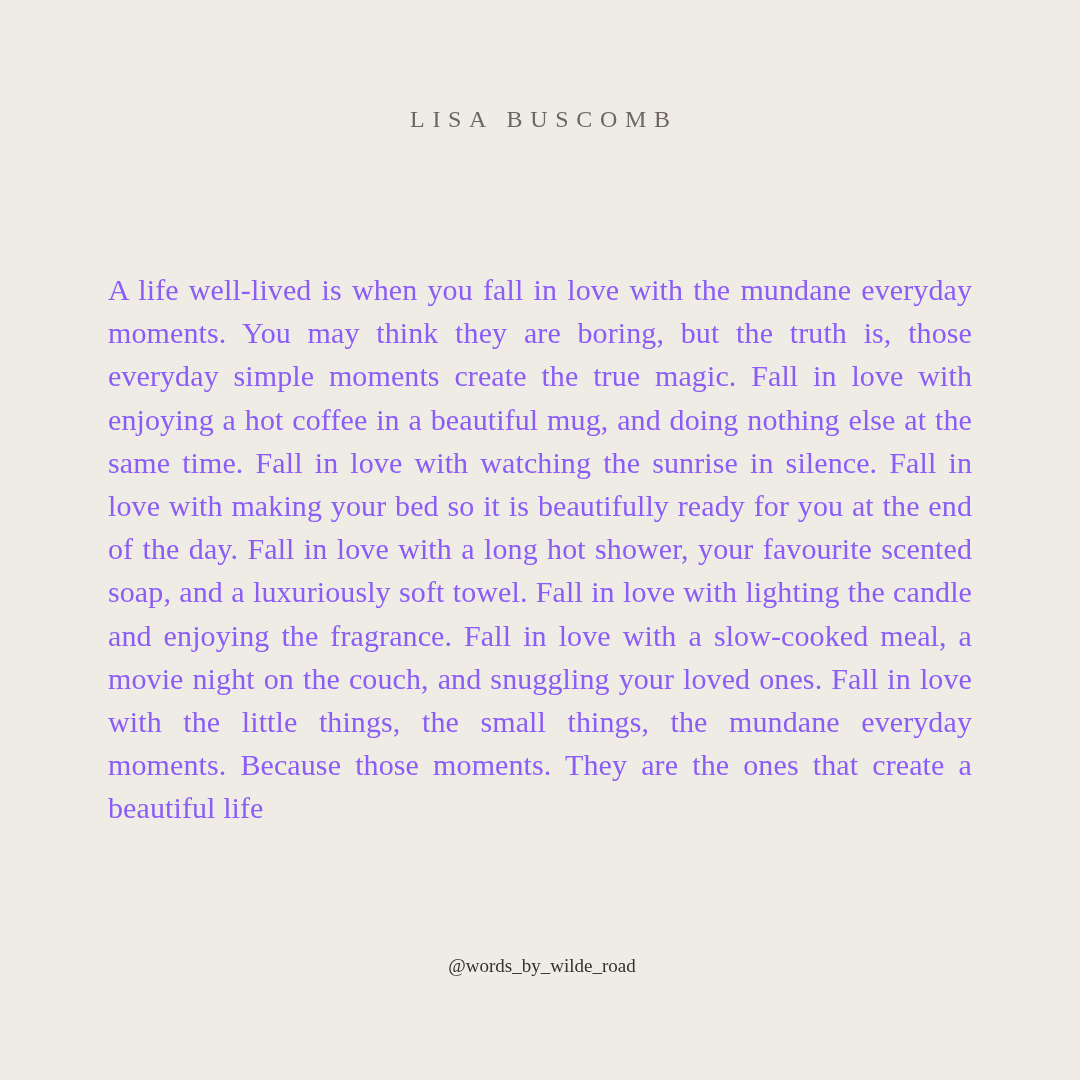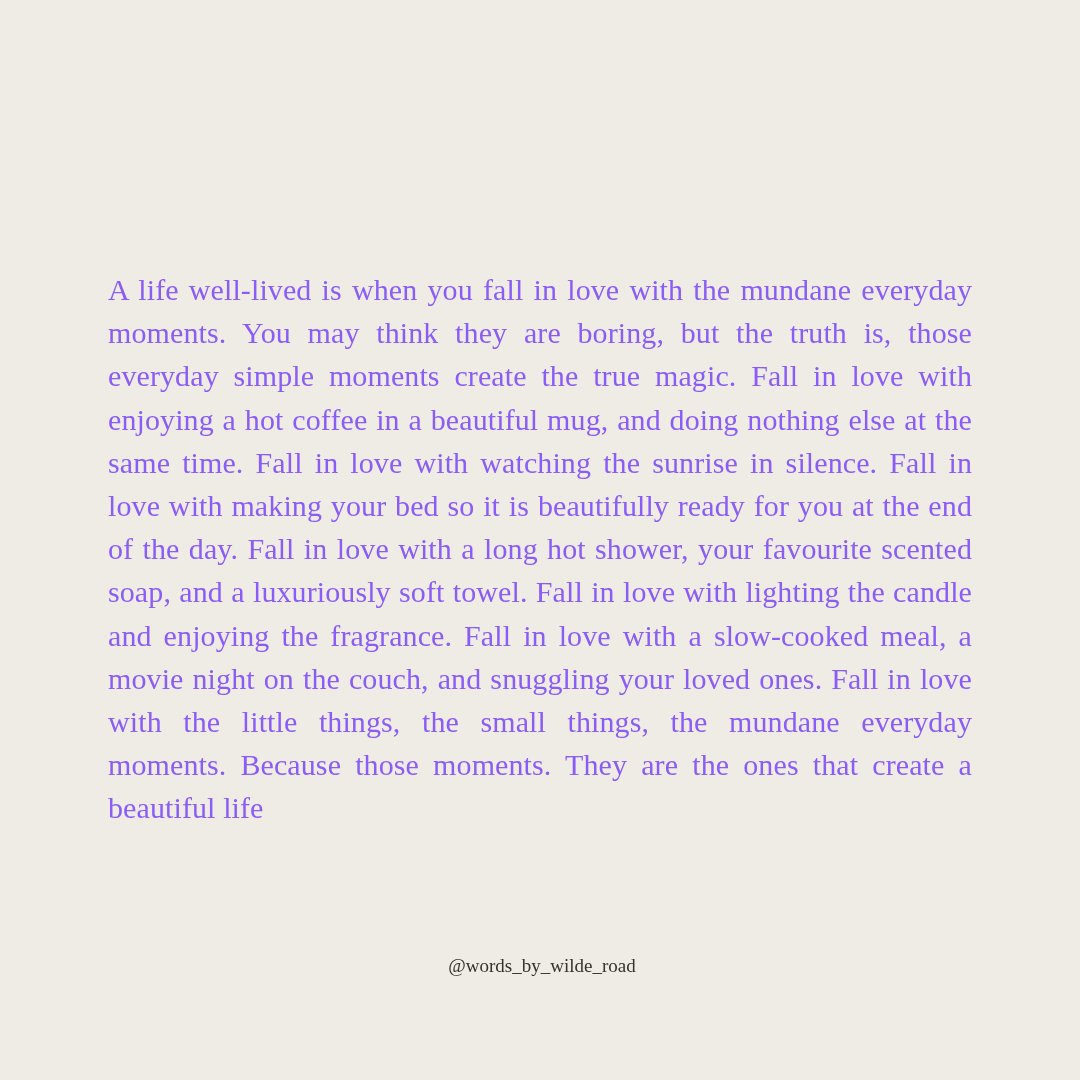--- a/index.html
+++ b/index.html
@@ -46,17 +46,18 @@
     width: 100%;
     text-align: center;
     font-size: 19px;
     color: #35322D;
   }
 </style>
 </head>
 <body>
 
 <div class="quote-card">
+  <div class="author-name">LISA BUSCOMB</div>
 
   <p class="quote-body">A life well-lived is when you fall in love with the mundane everyday moments. You may think they are boring, but the truth is, those everyday simple moments create the true magic. Fall in love with enjoying a hot coffee in a beautiful mug, and doing nothing else at the same time. Fall in love with watching the sunrise in silence. Fall in love with making your bed so it is beautifully ready for you at the end of the day. Fall in love with a long hot shower, your favourite scented soap, and a luxuriously soft towel. Fall in love with lighting the candle and enjoying the fragrance. Fall in love with a slow-cooked meal, a movie night on the couch, and snuggling your loved ones. Fall in love with the little things, the small things, the mundane everyday moments. Because those moments. They are the ones that create a beautiful life</p>
 
   <div class="handle">@words_by_wilde_road</div>
 </div>
 
 </body></html>

